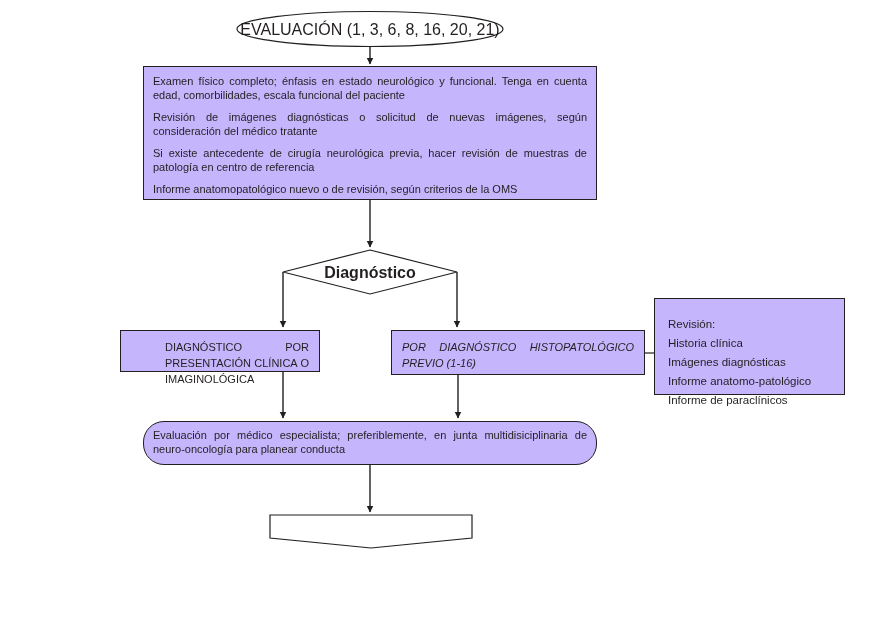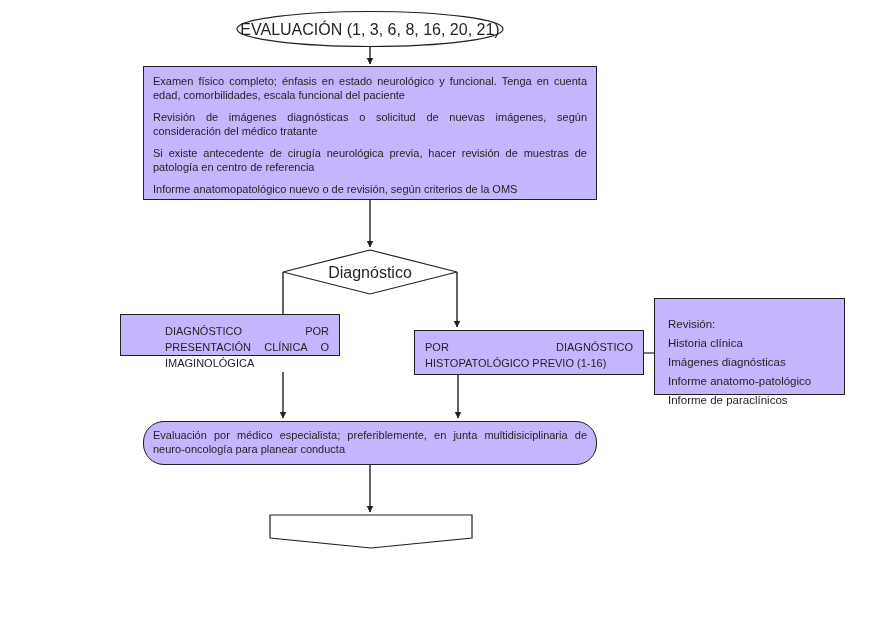--- a/index.html
+++ b/index.html
@@ -89,25 +89,25 @@
 
   <div class="node-label" style="left:237px; top:12px; width:266px; height:35px;">EVALUACIÓN (1, 3, 6, 8, 16, 20, 21)</div>
 
   <div class="rect-node workup-box" style="left:143px; top:66px; width:454px; height:134px;">
     <p>Examen físico completo; énfasis en estado neurológico y funcional. Tenga en cuenta edad, comorbilidades, escala funcional del paciente</p>
     <p>Revisión de imágenes diagnósticas o solicitud de nuevas imágenes, según consideración del médico tratante</p>
     <p>Si existe antecedente de cirugía neurológica previa, hacer revisión de muestras de patología en centro de referencia</p>
     <p>Informe anatomopatológico nuevo o de revisión, según criterios de la OMS</p>
   </div>
 
-  <div class="node-label" style="left:283px; top:250px; width:174px; height:44px;">Diagnóstico</div>
+  <div class="node-label" style="left:283px; top:250px; width:174px; height:44px;font-weight:bold;">Diagnóstico</div>
 
-  <div class="rect-node branch-box" style="left:120px; top:314px; width:220px; height:42px;padding-left:44px;">DIAGNÓSTICO POR PRESENTACIÓN CLÍNICA O IMAGINOLÓGICA</div>
+  <div class="rect-node branch-box" style="left:120px; top:330px; width:200px; height:42px;padding-left:44px;">DIAGNÓSTICO POR PRESENTACIÓN CLÍNICA O IMAGINOLÓGICA</div>
 
-  <div class="rect-node branch-box" style="left:414px; top:330px; width:230px; height:45px;">POR DIAGNÓSTICO HISTOPATOLÓGICO PREVIO (1-16)</div>
+  <div class="rect-node branch-box" style="left:391px; top:330px; width:254px; height:45px;font-style:italic;">POR DIAGNÓSTICO HISTOPATOLÓGICO PREVIO (1-16)</div>
 
   <div class="rect-node review-box" style="left:654px; top:298px; width:191px; height:97px;">
     <div>Revisión:</div>
     <div>Historia clínica</div>
     <div>Imágenes diagnósticas</div>
     <div>Informe anatomo-patológico</div>
     <div>Informe de paraclínicos</div>
   </div>
 
   <div class="rect-node eval-box" style="left:143px; top:421px; width:454px; height:44px;">Evaluación por médico especialista; preferiblemente, en junta multidisiciplinaria de neuro-oncología para planear conducta</div>

